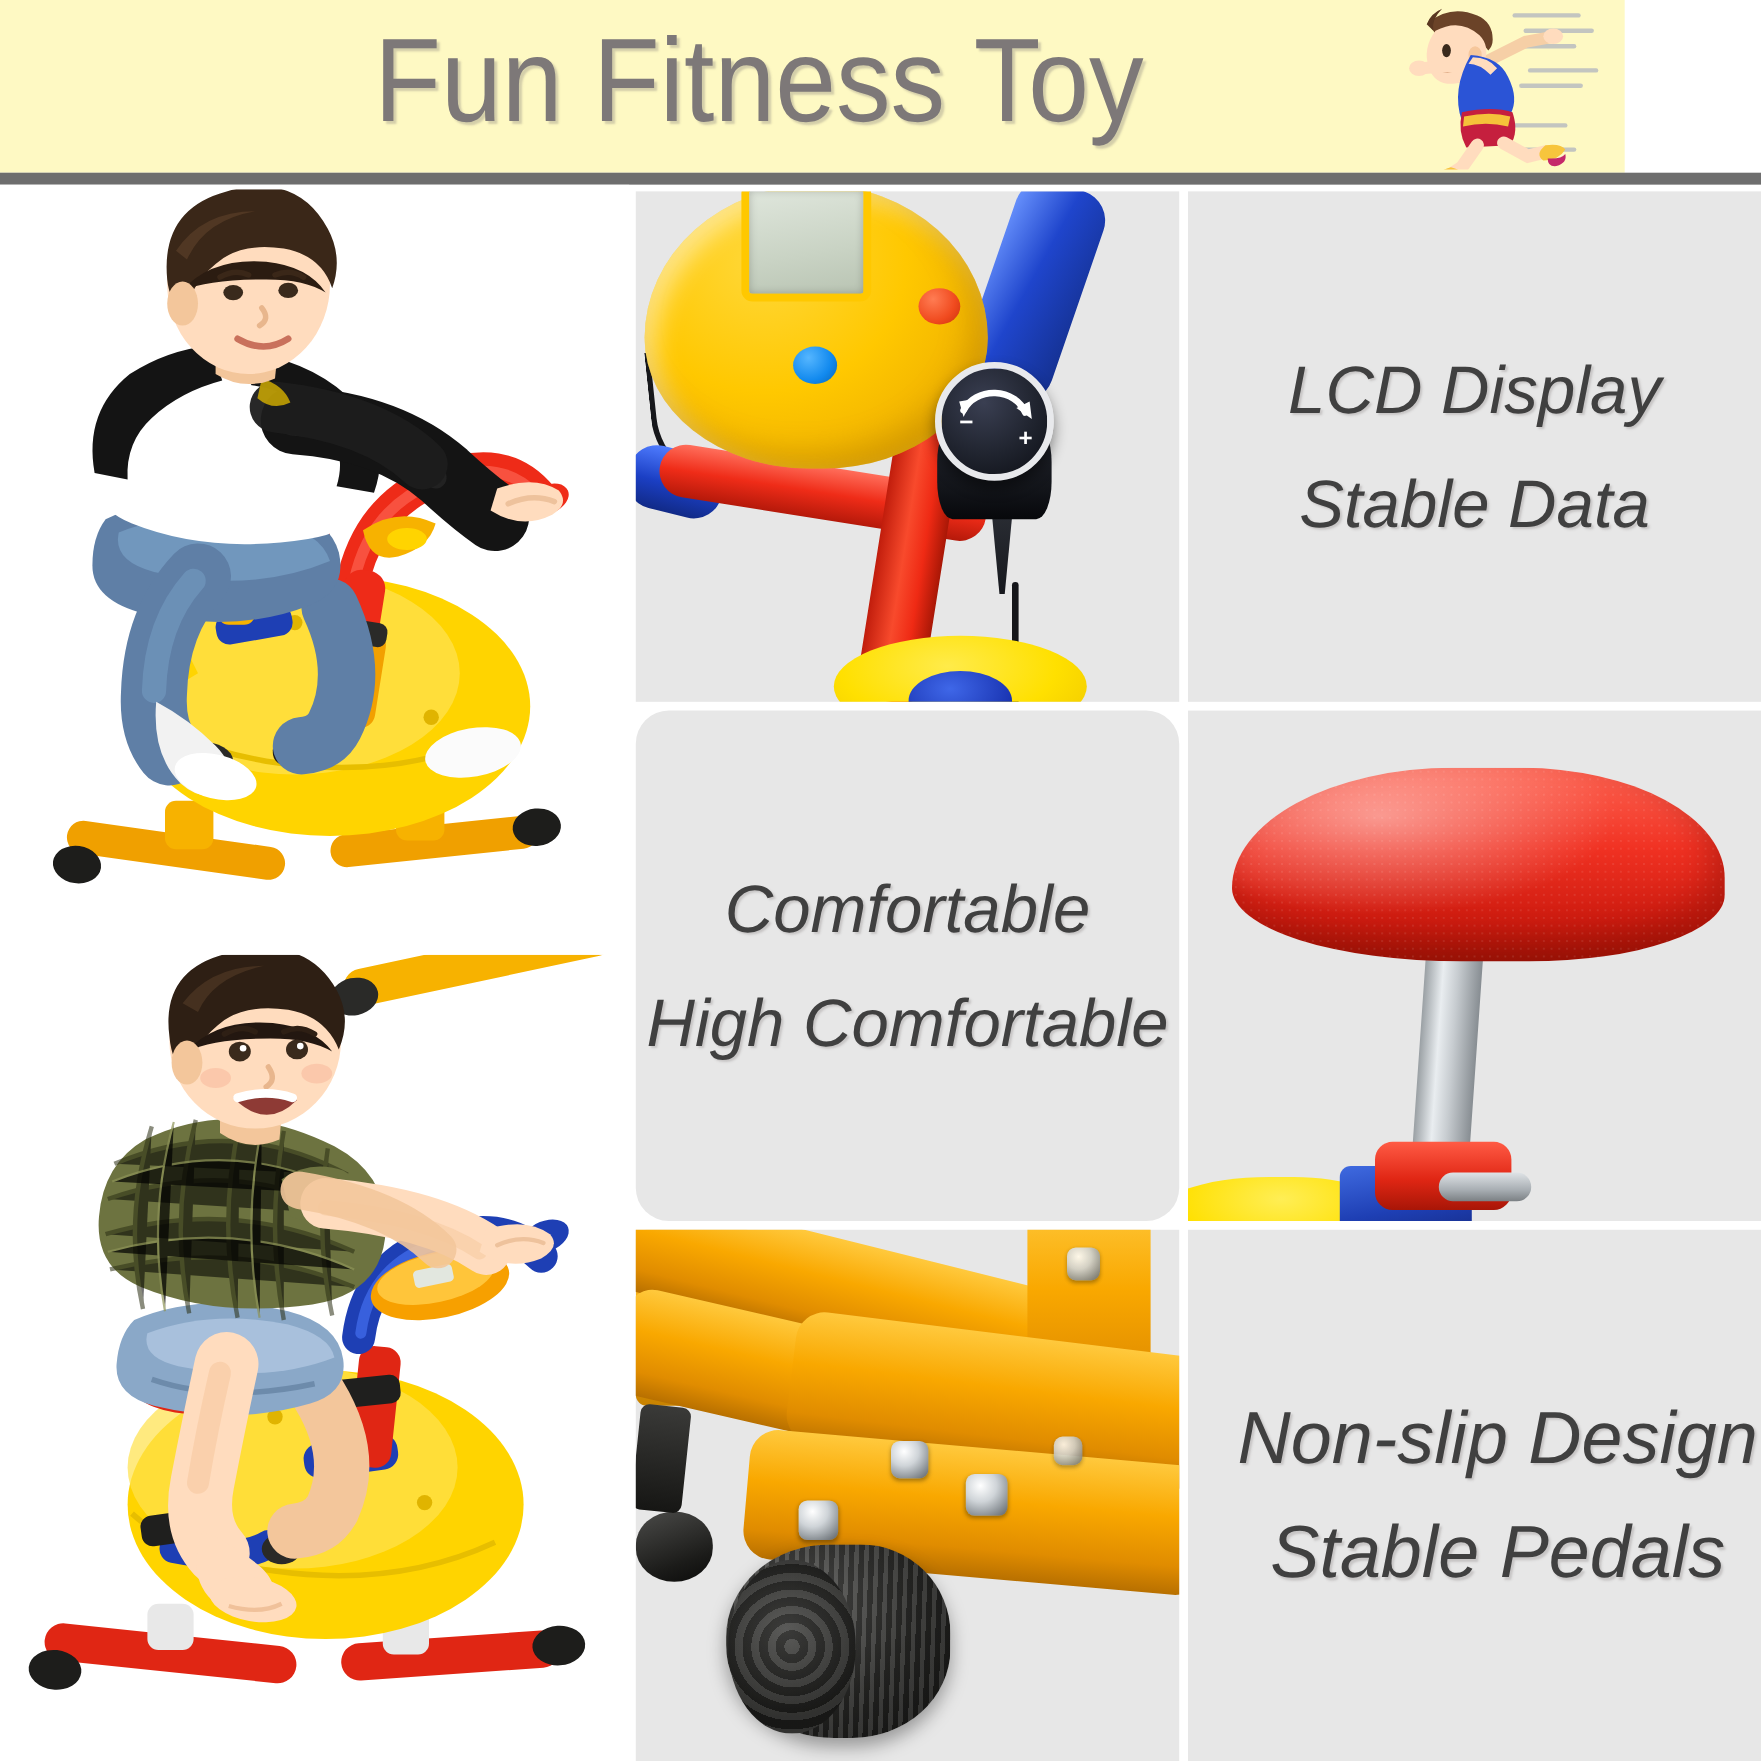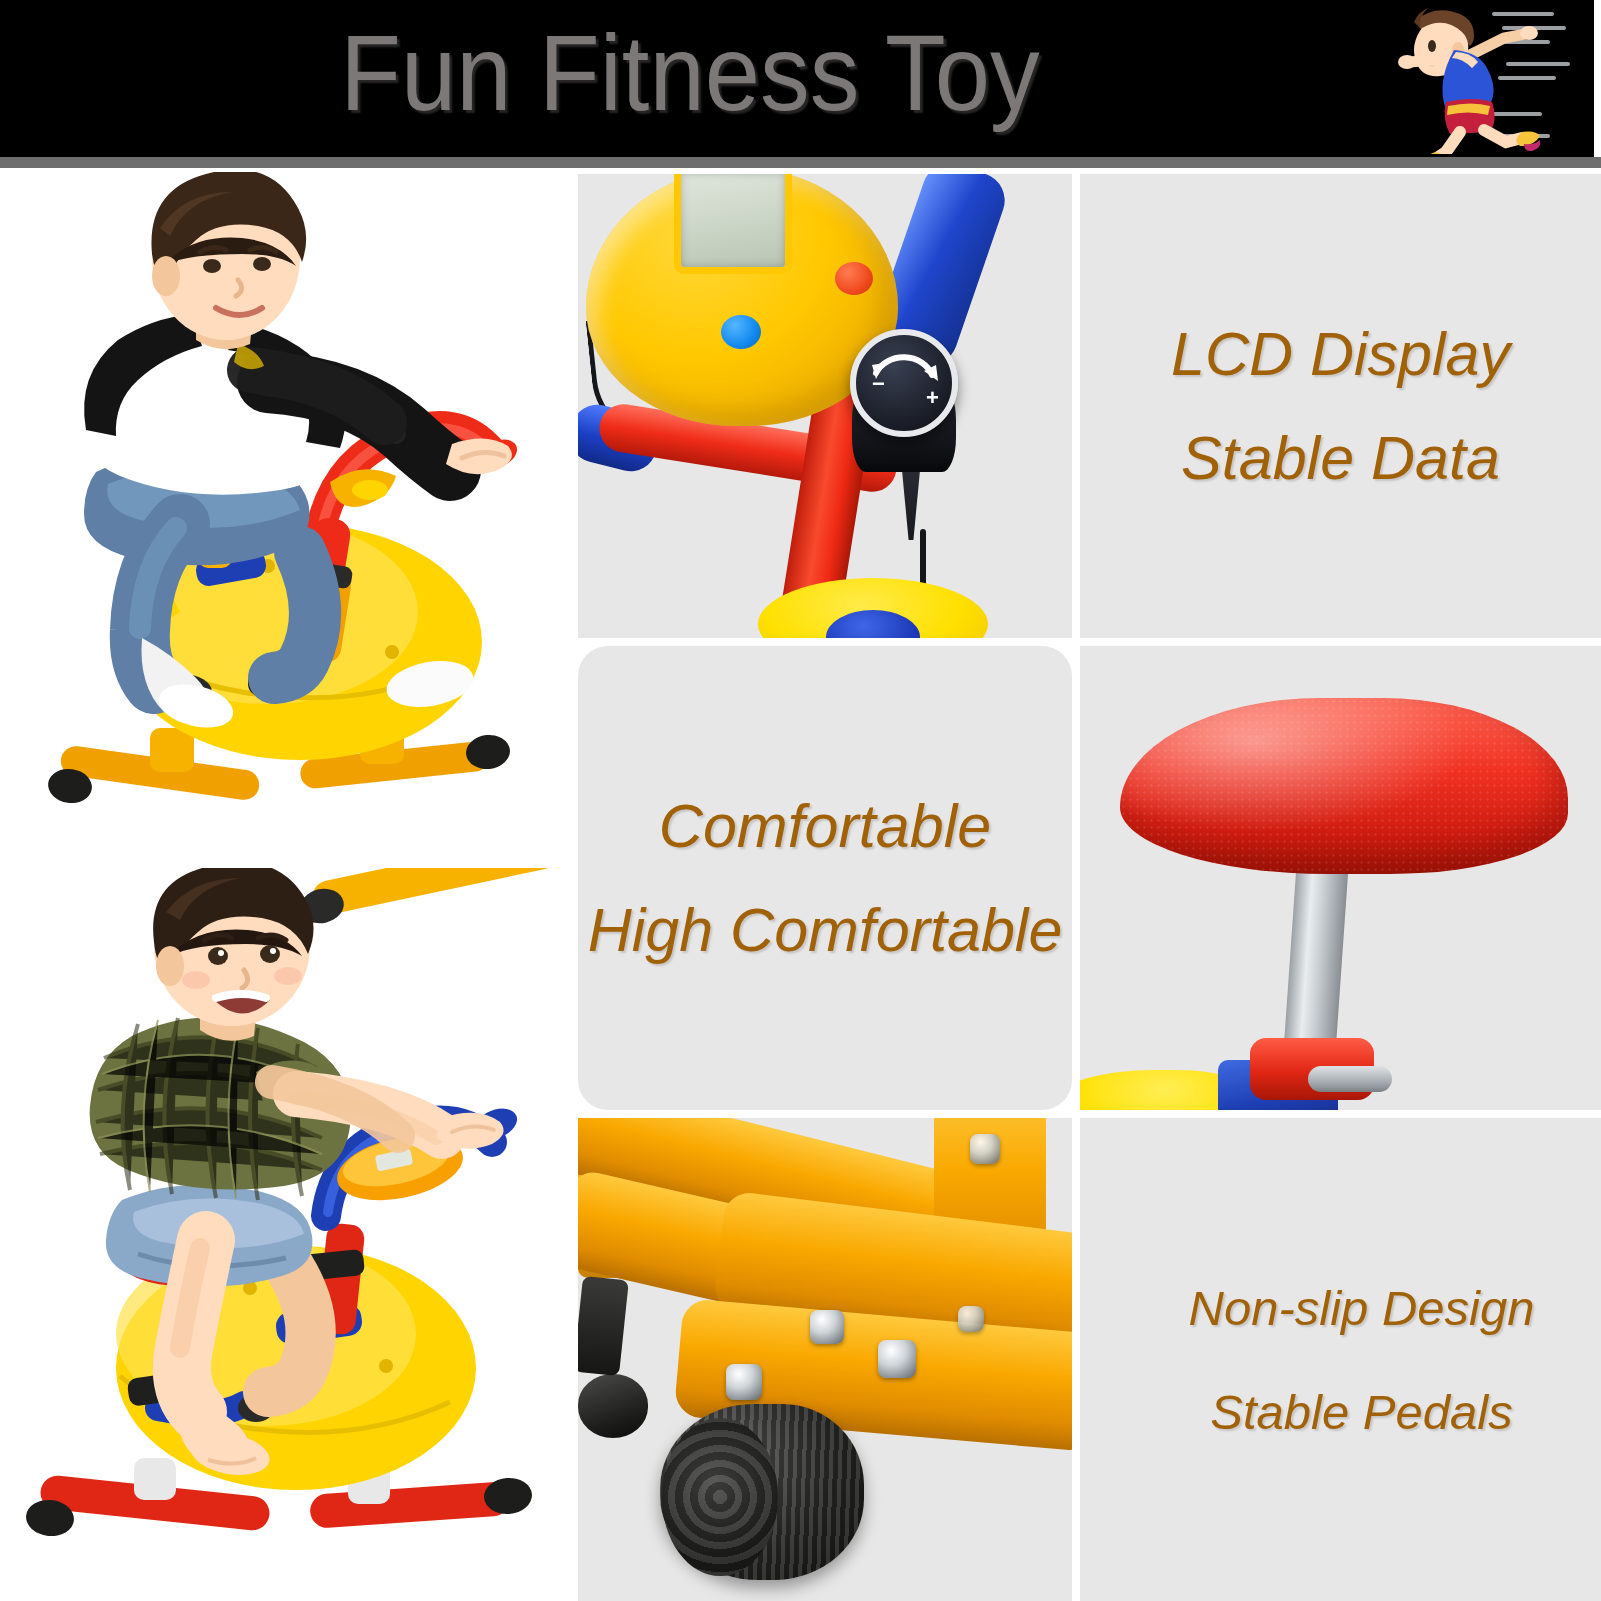--- a/index.html
+++ b/index.html
@@ -17,23 +17,23 @@
     position: relative;
     width: 1601px;
     height: 1601px;
     background: #ffffff;
   }
 
   
   #header {
     position: absolute;
     left: 0; top: 0;
-    width: 1594px;
+    width: 1477px;
     height: 157px;
-    background: #000000;
+    background: #fef9c3;
   }
 
   #header-title {
     position: absolute;
     left: 0; top: 8px;
     width: 1380px;
     text-align: center;
     font-family: "Liberation Sans", sans-serif;
     font-size: 108px;
     line-height: 130px;
@@ -111,27 +111,27 @@
     justify-content: center;
     align-items: center;
     padding: 0 16px;
   }
   .feat-line {
     font-family: "Liberation Sans", sans-serif;
     font-style: italic;
     font-size: 62px;
     line-height: 104px;
     font-weight: 400;
-    color: #a16207;
+    color: #404040;
     white-space: nowrap;
     text-shadow: 2px 2px 2px rgba(125,120,120,0.30);
   }
   #tile-lcd-text   .feat-line { font-size: 61px; }
   #tile-seat-text  .feat-line { font-size: 61px; }
-  #tile-pedal-text .feat-line { font-size: 49px; margin-left: 42px; }
+  #tile-pedal-text .feat-line { font-size: 67px; margin-left: 42px; }
 
   
   #lcd-console {
     position: absolute;
     left: 8px; top: -6px;
     width: 312px; height: 258px;
     background: radial-gradient(ellipse at 35% 26%, #ffd83a 0%, #ffc800 45%, #efb000 78%, #d59b00 100%);
     border-radius: 50% 50% 48% 48% / 54% 54% 46% 46%;
     box-shadow: inset -14px -14px 26px rgba(170,120,0,0.40),
                 inset 10px 10px 22px rgba(255,255,255,0.5);

